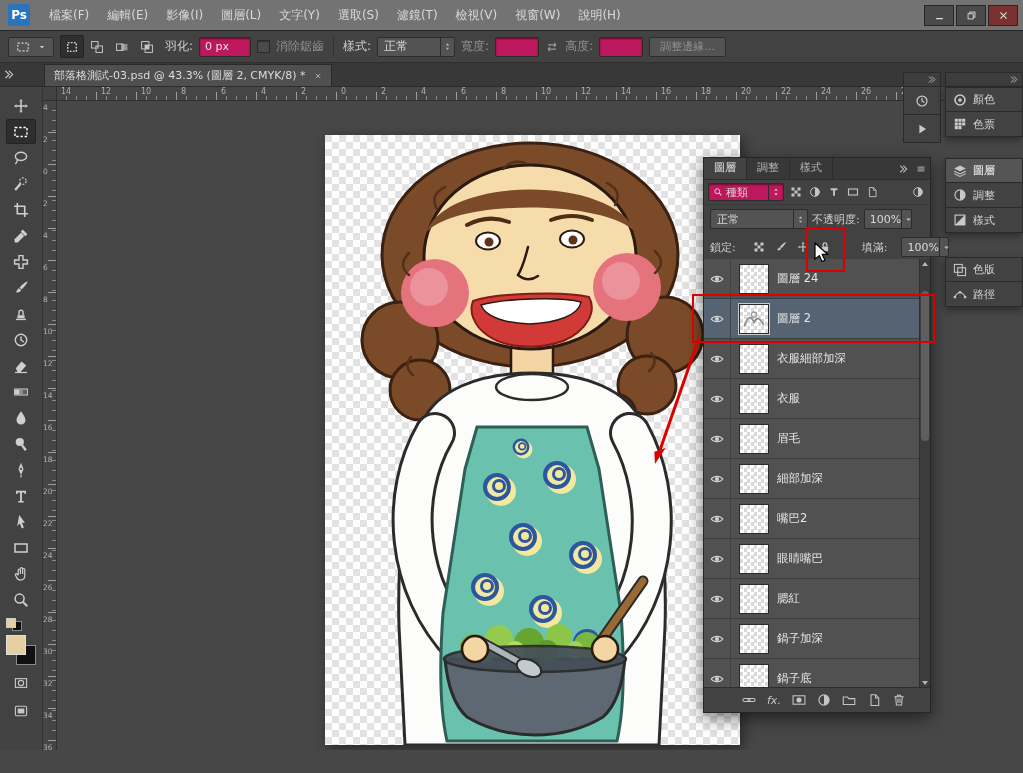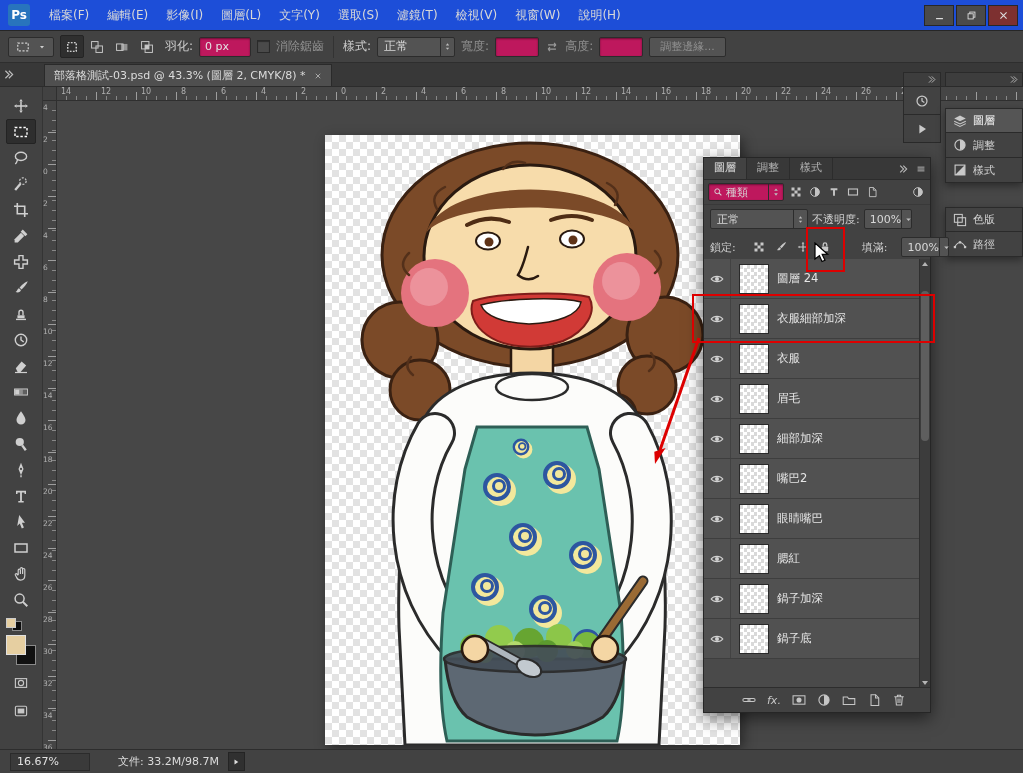--- a/index.html
+++ b/index.html
@@ -2,21 +2,21 @@
 <html style="--annot: #dd0000;"><head>
 <meta charset="utf-8">
 <style>
   :root{ --annot:#dd0000; }
   html,body{margin:0;padding:0;background:#222;}
   #app{position:relative;width:1023px;height:773px;overflow:hidden;background:#474747;
        font-family:"DejaVu Sans","Liberation Sans",sans-serif;color:#d6d6d6;font-size:12px;outline:1px solid #1c1c1c;}
   .ic{display:block;width:14px;height:14px;}
 
   
-  .titlebar{position:absolute;left:0;top:0;right:0;height:30px;background:#1d4ed8;border-bottom:1px solid #262626;display:flex;align-items:center;z-index:30;}
+  .titlebar{position:absolute;left:0;top:0;right:0;height:30px;background:#737373;border-bottom:1px solid #262626;display:flex;align-items:center;z-index:30;}
   .ps-logo{width:22px;height:22px;margin:0 10px 0 8px;background:#2874bd;border-radius:3px;color:#fff;font-weight:bold;font-size:12px;display:flex;align-items:center;justify-content:center;}
   #menubar{display:flex;align-items:center;height:30px;}
   .menu-item{padding:0 9px;line-height:29px;color:#d8d8d8;font-size:12px;white-space:nowrap;}
   .win-controls{position:absolute;right:5px;top:5px;display:flex;gap:2px;}
   .win-btn{width:28px;height:19px;background:#4a4a4a;border:1px solid #272727;display:flex;align-items:center;justify-content:center;color:#ddd;}
   .win-btn .ic{width:11px;height:11px;}
   .win-btn.close{background:#7d3030;}
 
   
   .optionsbar{position:absolute;left:0;top:31px;right:0;height:31px;background:#424242;border-bottom:1px solid #2e2e2e;display:flex;align-items:center;gap:6px;padding:0 8px;z-index:30;}
@@ -619,20 +619,39 @@
 
   <div class="right-dock">
     <div class="dock-header">
         <span id="dock-chev">
           <svg class="ic" viewBox="0 0 16 16">
             <path d="M3.5 2.5 9 8l-5.5 5.5M8.5 2.5 14 8l-5.5 5.5" fill="none" stroke="currentColor" stroke-width="1.7"></path>
           </svg>
         </span>
       </div>
     <div id="dock-groups">
+        <div class="dock-group ">
+          <div class="dock-btn">
+            <span>
+              <svg class="ic" viewBox="0 0 16 16">
+                <circle cx="8" cy="8" r="5.7" fill="none" stroke="currentColor" stroke-width="1.8"></circle>
+                <circle cx="8" cy="8" r="2.1" fill="currentColor"></circle>
+              </svg>
+            </span>
+            <span>顏色</span>
+          </div>
+          <div class="dock-btn">
+            <span>
+              <svg class="ic" viewBox="0 0 16 16">
+                <path d="M2 2h3.5v3.5H2zM6.2 2h3.5v3.5H6.2zM10.4 2H14v3.5h-3.6zM2 6.2h3.5v3.5H2zM6.2 6.2h3.5v3.5H6.2zM10.4 6.2H14v3.5h-3.6zM2 10.4h3.5V14H2zM6.2 10.4h3.5V14H6.2z" fill="currentColor"></path>
+              </svg>
+            </span>
+            <span>色票</span>
+          </div>
+        </div>
         <div class="dock-group dock-g2">
           <div class="dock-btn active">
             <span>
               <svg class="ic" viewBox="0 0 16 16">
                 <path d="M8 1.8 14.6 5 8 8.2 1.4 5z" fill="currentColor"></path>
                 <path d="M1.4 8.2 8 11.4l6.6-3.2M1.4 11 8 14.2 14.6 11" fill="none" stroke="currentColor" stroke-width="1.2"></path>
               </svg>
             </span>
             <span>圖層</span>
           </div>
@@ -810,20 +829,35 @@
         <div class="layer-row">
           <span class="eye-cell">
             <svg class="ic" viewBox="0 0 16 16">
               <path d="M1.3 8C4.3 3.9 11.7 3.9 14.7 8c-3 4.1-10.4 4.1-13.4 0z" fill="none" stroke="currentColor" stroke-width="1.3"></path>
               <circle cx="8" cy="8" r="2.3" fill="currentColor"></circle>
             </svg>
           </span>
           <span class="thumb"></span>
           <span class="layer-name">圖層 24</span>
         </div>
+        <div class="layer-row selected">
+          <span class="eye-cell">
+            <svg class="ic" viewBox="0 0 16 16">
+              <path d="M1.3 8C4.3 3.9 11.7 3.9 14.7 8c-3 4.1-10.4 4.1-13.4 0z" fill="none" stroke="currentColor" stroke-width="1.3"></path>
+              <circle cx="8" cy="8" r="2.3" fill="currentColor"></circle>
+            </svg>
+          </span>
+          <span class="thumb">
+            <svg viewBox="0 0 26 26">
+              <path d="M4 20 Q8 6 13 16 Q17 8 22 19" fill="none" stroke="#8a8a8a" stroke-width="1.6"></path>
+              <circle cx="13" cy="9" r="2.5" fill="none" stroke="#9a9a9a" stroke-width="1.2"></circle>
+            </svg>
+          </span>
+          <span class="layer-name">圖層 2</span>
+        </div>
         <div class="layer-row">
           <span class="eye-cell">
             <svg class="ic" viewBox="0 0 16 16">
               <path d="M1.3 8C4.3 3.9 11.7 3.9 14.7 8c-3 4.1-10.4 4.1-13.4 0z" fill="none" stroke="currentColor" stroke-width="1.3"></path>
               <circle cx="8" cy="8" r="2.3" fill="currentColor"></circle>
             </svg>
           </span>
           <span class="thumb"></span>
           <span class="layer-name">衣服細部加深</span>
         </div>
@@ -949,29 +983,20 @@
           </svg>
         </span>
         <span class="pb-icon">
           <svg class="ic" viewBox="0 0 16 16">
             <path d="M2.6 4.2h10.8M6.2 4.2V2.6h3.6v1.6M4.2 4.2l.8 9.4h6l.8-9.4M6.9 6.4v5M9.1 6.4v5" fill="none" stroke="currentColor" stroke-width="1.2"></path>
           </svg>
         </span>
       </div>
   </div>
 
-  <div class="statusbar">
-    <div class="zoom-field">16.67%</div>
-    <span class="doc-info">文件: 33.2M/98.7M</span>
-    <div class="status-flyout" id="status-flyout">
-        <svg class="ic" viewBox="0 0 16 16">
-          <path d="M5 3l7.6 5L5 13z" fill="currentColor"></path>
-        </svg>
-      </div>
-  </div>
 
   <div class="annot-box" id="annot-lock"></div>
   <div class="annot-box" id="annot-layer"></div>
   <svg id="annot-arrow">
     <line x1="699" y1="338" x2="660" y2="450"></line>
     <polygon points="655,464 654.3,451.8 665.6,447.9"></polygon>
   </svg>
   <svg id="cursor" viewBox="0 0 20 22">
     <path d="M2 1 L2 17 L6.4 13.6 L9 19.5 L12 18.2 L9.2 12.4 L14.6 12.2 Z" fill="#ffffff" stroke="#000000" stroke-width="1.2"></path>
   </svg>

